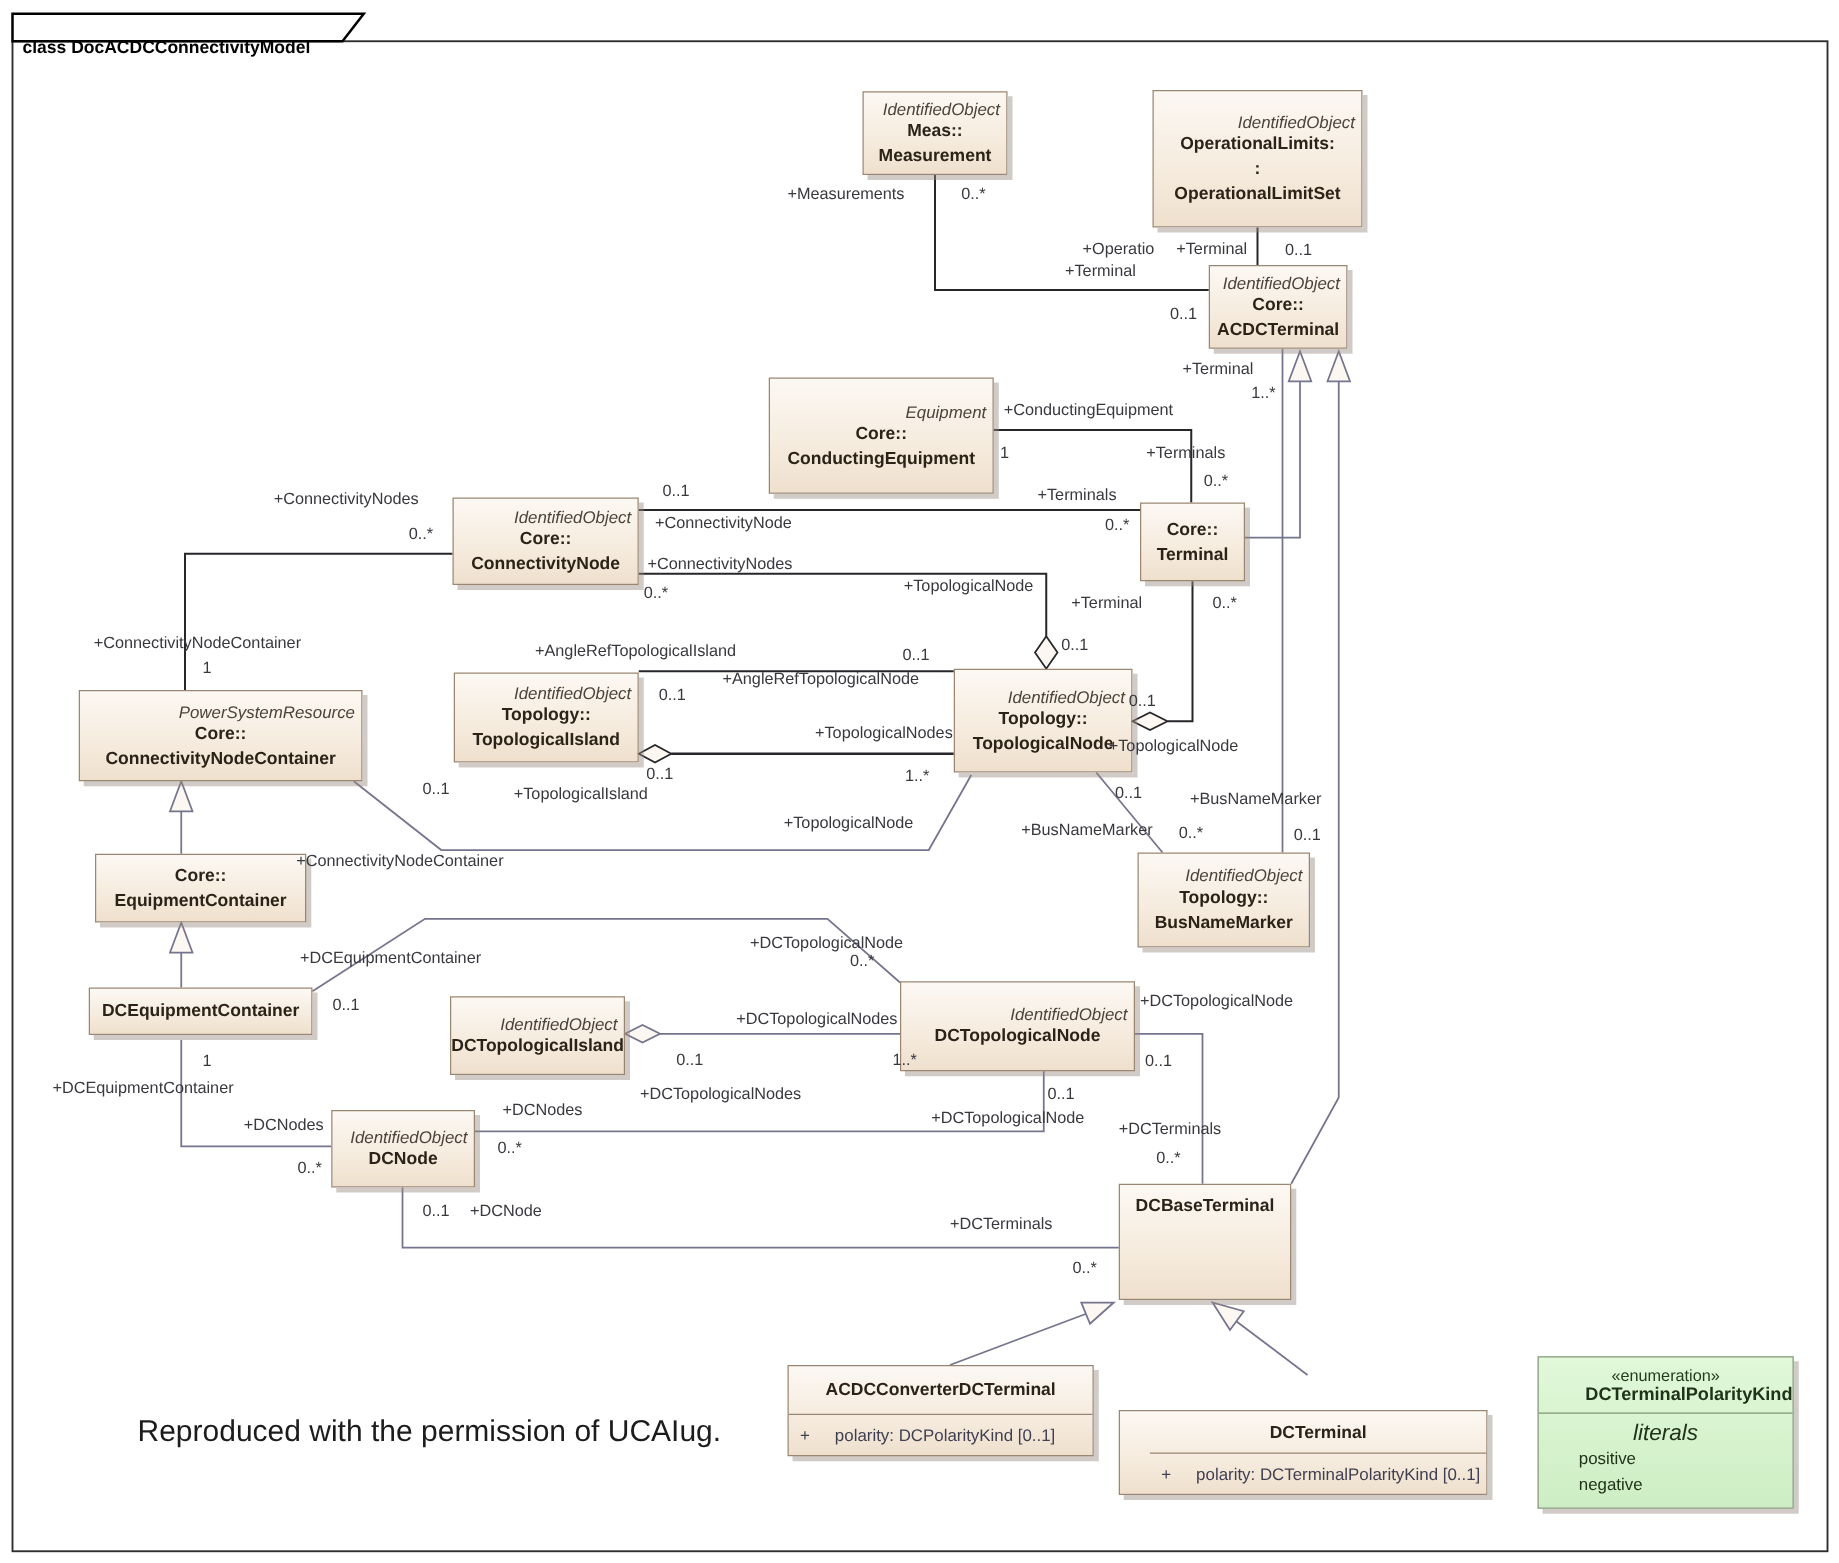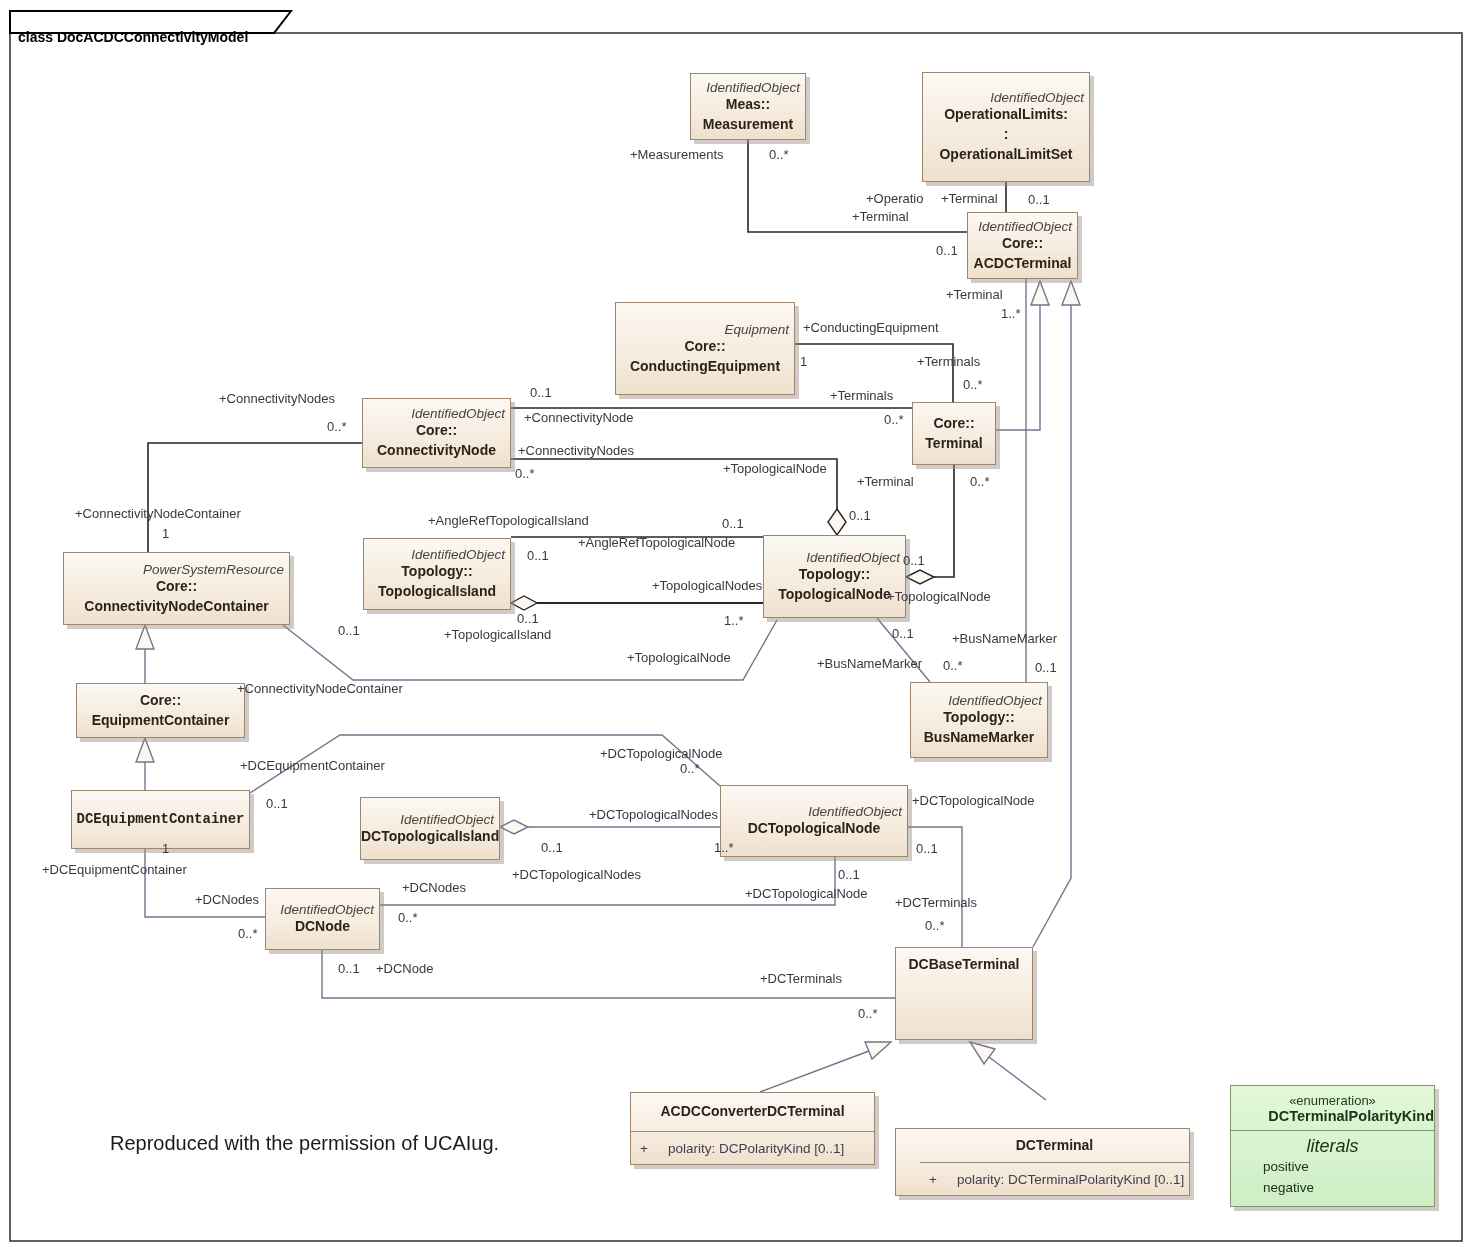--- a/index.html
+++ b/index.html
@@ -20,21 +20,21 @@
   .cls .attr .plus{margin-right:20px;}
   .cls.enum{background:linear-gradient(180deg,#e1f8d9 0%,#cdeec4 100%);border:1.5px solid #7d966f;justify-content:flex-start;margin-left:10px;}
   .enum .ehdr{padding:7px 0 6px 0;}
   .enum .e-st{font-size:13px;color:#233c1c;text-align:center;}
   .enum .e-name{font-weight:bold;font-size:14.5px;color:#203318;text-align:right;white-space:nowrap;overflow:hidden;}
   .enum .ebody{border-top:1px solid #7d966f;flex:1;padding-top:5px;}
   .enum .lit{font-style:italic;font-size:18px;color:#203318;text-align:center;}
   .enum .lv{font-size:13.5px;color:#203318;padding-left:32px;line-height:1.55;}
   .lbl{position:absolute;font-size:13px;color:#38383f;white-space:nowrap;}
   #tabtext{position:absolute;left:18px;top:29px;font-weight:bold;font-size:14px;color:#000;white-space:nowrap;}
-  #note{position:absolute;left:110px;top:1132px;font-size:20px;color:#1c1c1c;white-space:nowrap;}
+  #note{position:absolute;left:110px;top:1132px;font-size:24px;color:#1c1c1c;white-space:nowrap;}
 </style>
 </head>
 <body>
 
 <div id="canvas">
   <svg id="lines">
       <rect x="10" y="33" width="1452" height="1208" fill="none" stroke="#2e2e2e" stroke-width="1.5"></rect>
       <polygon points="10,11 291,11 274,33 10,33" fill="#ffffff" stroke="#000000" stroke-width="2"></polygon>
       <polyline points="748,140 748,232 967,232" fill="none" stroke="#26262b" stroke-width="1.6"></polyline>
       <polyline points="1006,182 1006,212" fill="none" stroke="#26262b" stroke-width="1.6"></polyline>
@@ -119,21 +119,21 @@
       </div>
       <div class="cls" style="left: 76px; top: 683px; width: 169px; height: 55px;">
         <div class="ln">Core::</div>
         <div class="ln">EquipmentContainer</div>
       </div>
       <div class="cls" style="left: 910px; top: 682px; width: 138px; height: 76px;">
         <div class="st">IdentifiedObject</div>
         <div class="ln">Topology::</div>
         <div class="ln">BusNameMarker</div>
       </div>
-      <div class="cls" style="left: 71px; top: 790px; width: 179px; height: 59px; font-family: Liberation Mono, monospace;">
+      <div class="cls" style="left: 71px; top: 790px; width: 179px; height: 38px;">
         <div class="ln">DCEquipmentContainer</div>
       </div>
       <div class="cls" style="left: 360px; top: 797px; width: 140px; height: 63px;">
         <div class="st">IdentifiedObject</div>
         <div class="ln">DCTopologicalIsland</div>
       </div>
       <div class="cls" style="left: 720px; top: 785px; width: 188px; height: 72px;">
         <div class="st">IdentifiedObject</div>
         <div class="ln">DCTopologicalNode</div>
       </div>
@@ -204,21 +204,21 @@
       <div class="lbl" style="left: 722px; top: 516px;">0..1</div>
       <div class="lbl" style="left: 578px; top: 535px;">+AngleRefTopologicalNode</div>
       <div class="lbl" style="left: 527px; top: 548px;">0..1</div>
       <div class="lbl" style="left: 75px; top: 506px;">+ConnectivityNodeContainer</div>
       <div class="lbl" style="left: 162px; top: 526px;">1</div>
       <div class="lbl" style="left: 903px; top: 553px;">0..1</div>
       <div class="lbl" style="left: 887px; top: 589px;">+TopologicalNode</div>
       <div class="lbl" style="left: 628px; top: 578px; margin-left: 24px;">+TopologicalNodes</div>
       <div class="lbl" style="left: 724px; top: 613px;">1..*</div>
       <div class="lbl" style="left: 517px; top: 611px;">0..1</div>
-      <div class="lbl" style="left: 444px; top: 627px;">+TopologicalIsland</div>
+      <div class="lbl" style="left: 411px; top: 627px;">+TopologicalIsland</div>
       <div class="lbl" style="left: 338px; top: 623px;">0..1</div>
       <div class="lbl" style="left: 627px; top: 650px;">+TopologicalNode</div>
       <div class="lbl" style="left: 892px; top: 626px;">0..1</div>
       <div class="lbl" style="left: 817px; top: 656px;">+BusNameMarker</div>
       <div class="lbl" style="left: 943px; top: 658px;">0..*</div>
       <div class="lbl" style="left: 952px; top: 631px;">+BusNameMarker</div>
       <div class="lbl" style="left: 1035px; top: 660px;">0..1</div>
       <div class="lbl" style="left: 237px; top: 681px;">+ConnectivityNodeContainer</div>
       <div class="lbl" style="left: 240px; top: 758px;">+DCEquipmentContainer</div>
       <div class="lbl" style="left: 266px; top: 796px;">0..1</div>

